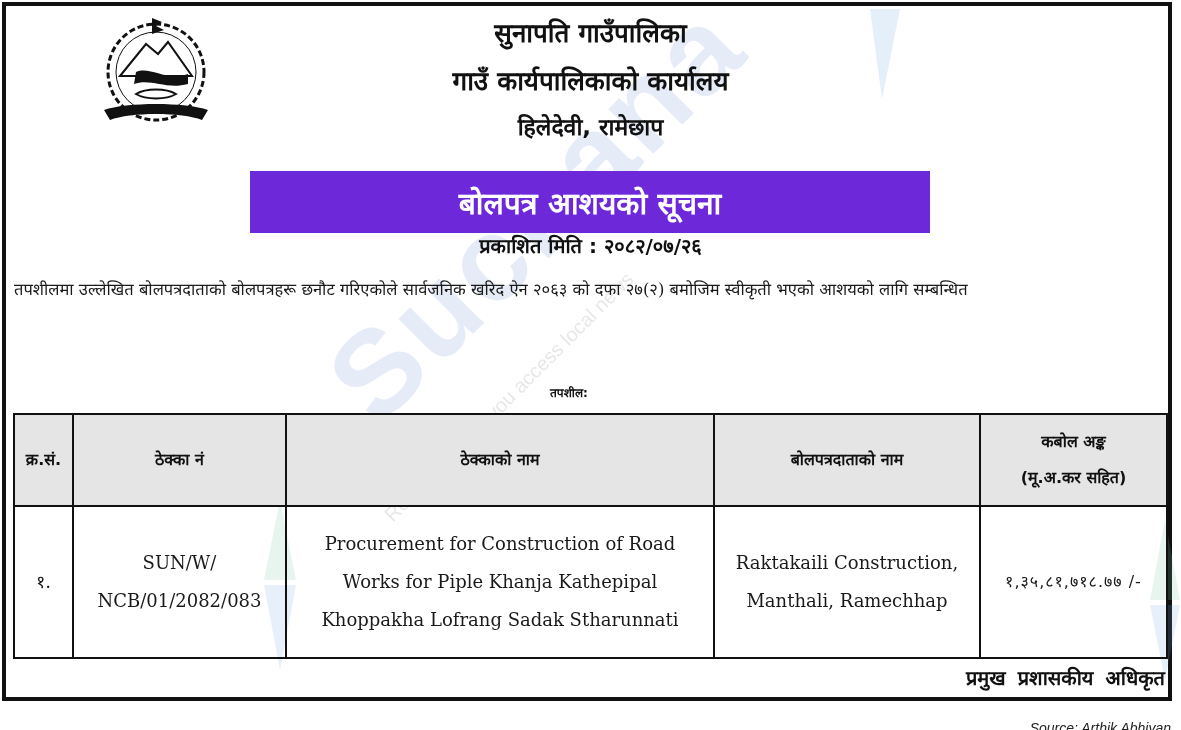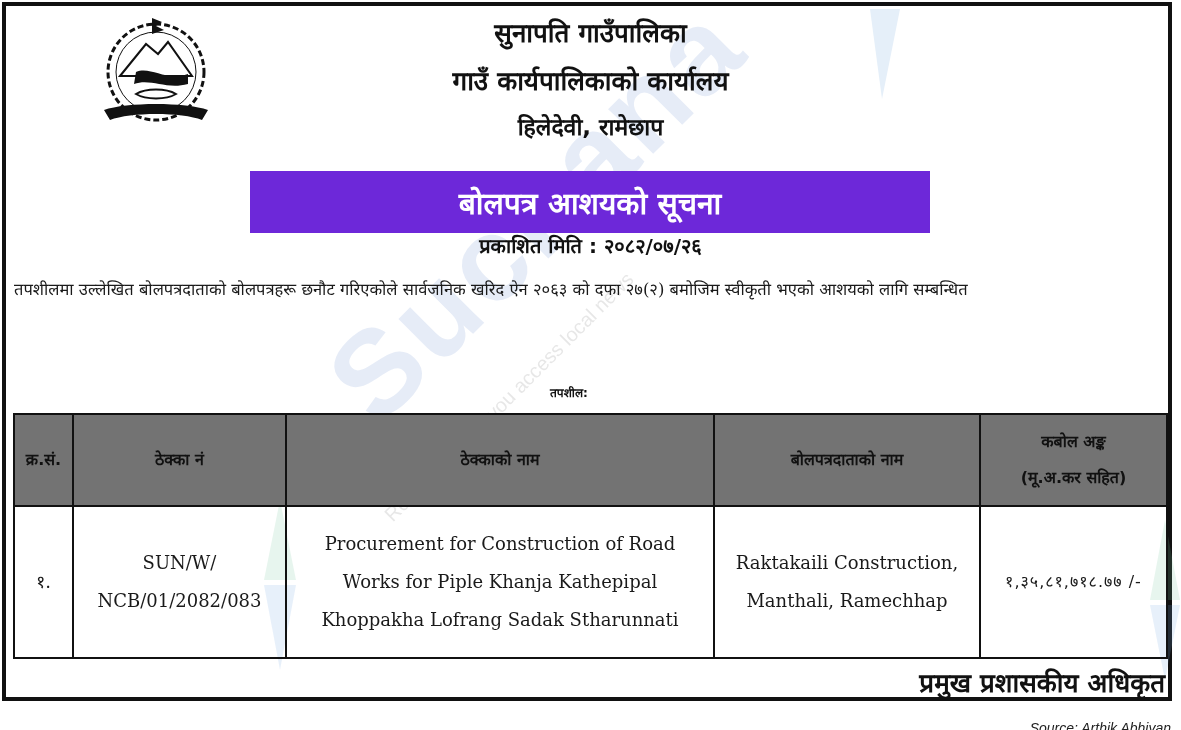--- a/index.html
+++ b/index.html
@@ -121,21 +121,21 @@
       width: 1153px;
       border-collapse: collapse;
       table-layout: fixed;
     }
     .tbl th, .tbl td {
       border: 2px solid #111;
       text-align: center;
       vertical-align: middle;
     }
     .tbl th {
-      background: #737373;
+      background: #e5e5e5;
       height: 88px;
       font-weight: bold;
       font-size: 16px;
       line-height: 36px;
     }
     .tbl td {
       height: 148px;
       font-family: "DejaVu Serif", serif;
       font-size: 18px;
       line-height: 38px;
@@ -144,21 +144,22 @@
     .tbl td.amount {
       font-family: "DejaVu Sans", sans-serif;
       font-size: 16px;
       letter-spacing: 1px;
     }
     .signature {
       position: absolute;
       right: 16px;
       top: 664px;
       font-weight: bold;
-      font-size: 26px;
+      font-size: 20px;
+      font-family: Liberation Mono, monospace;
     }
     .source {
       position: absolute;
       right: 10px;
       top: 708px;
       font-family: "Liberation Sans", sans-serif;
       font-style: italic;
       font-size: 14px;
       color: #222;
       margin-top: 12px;

